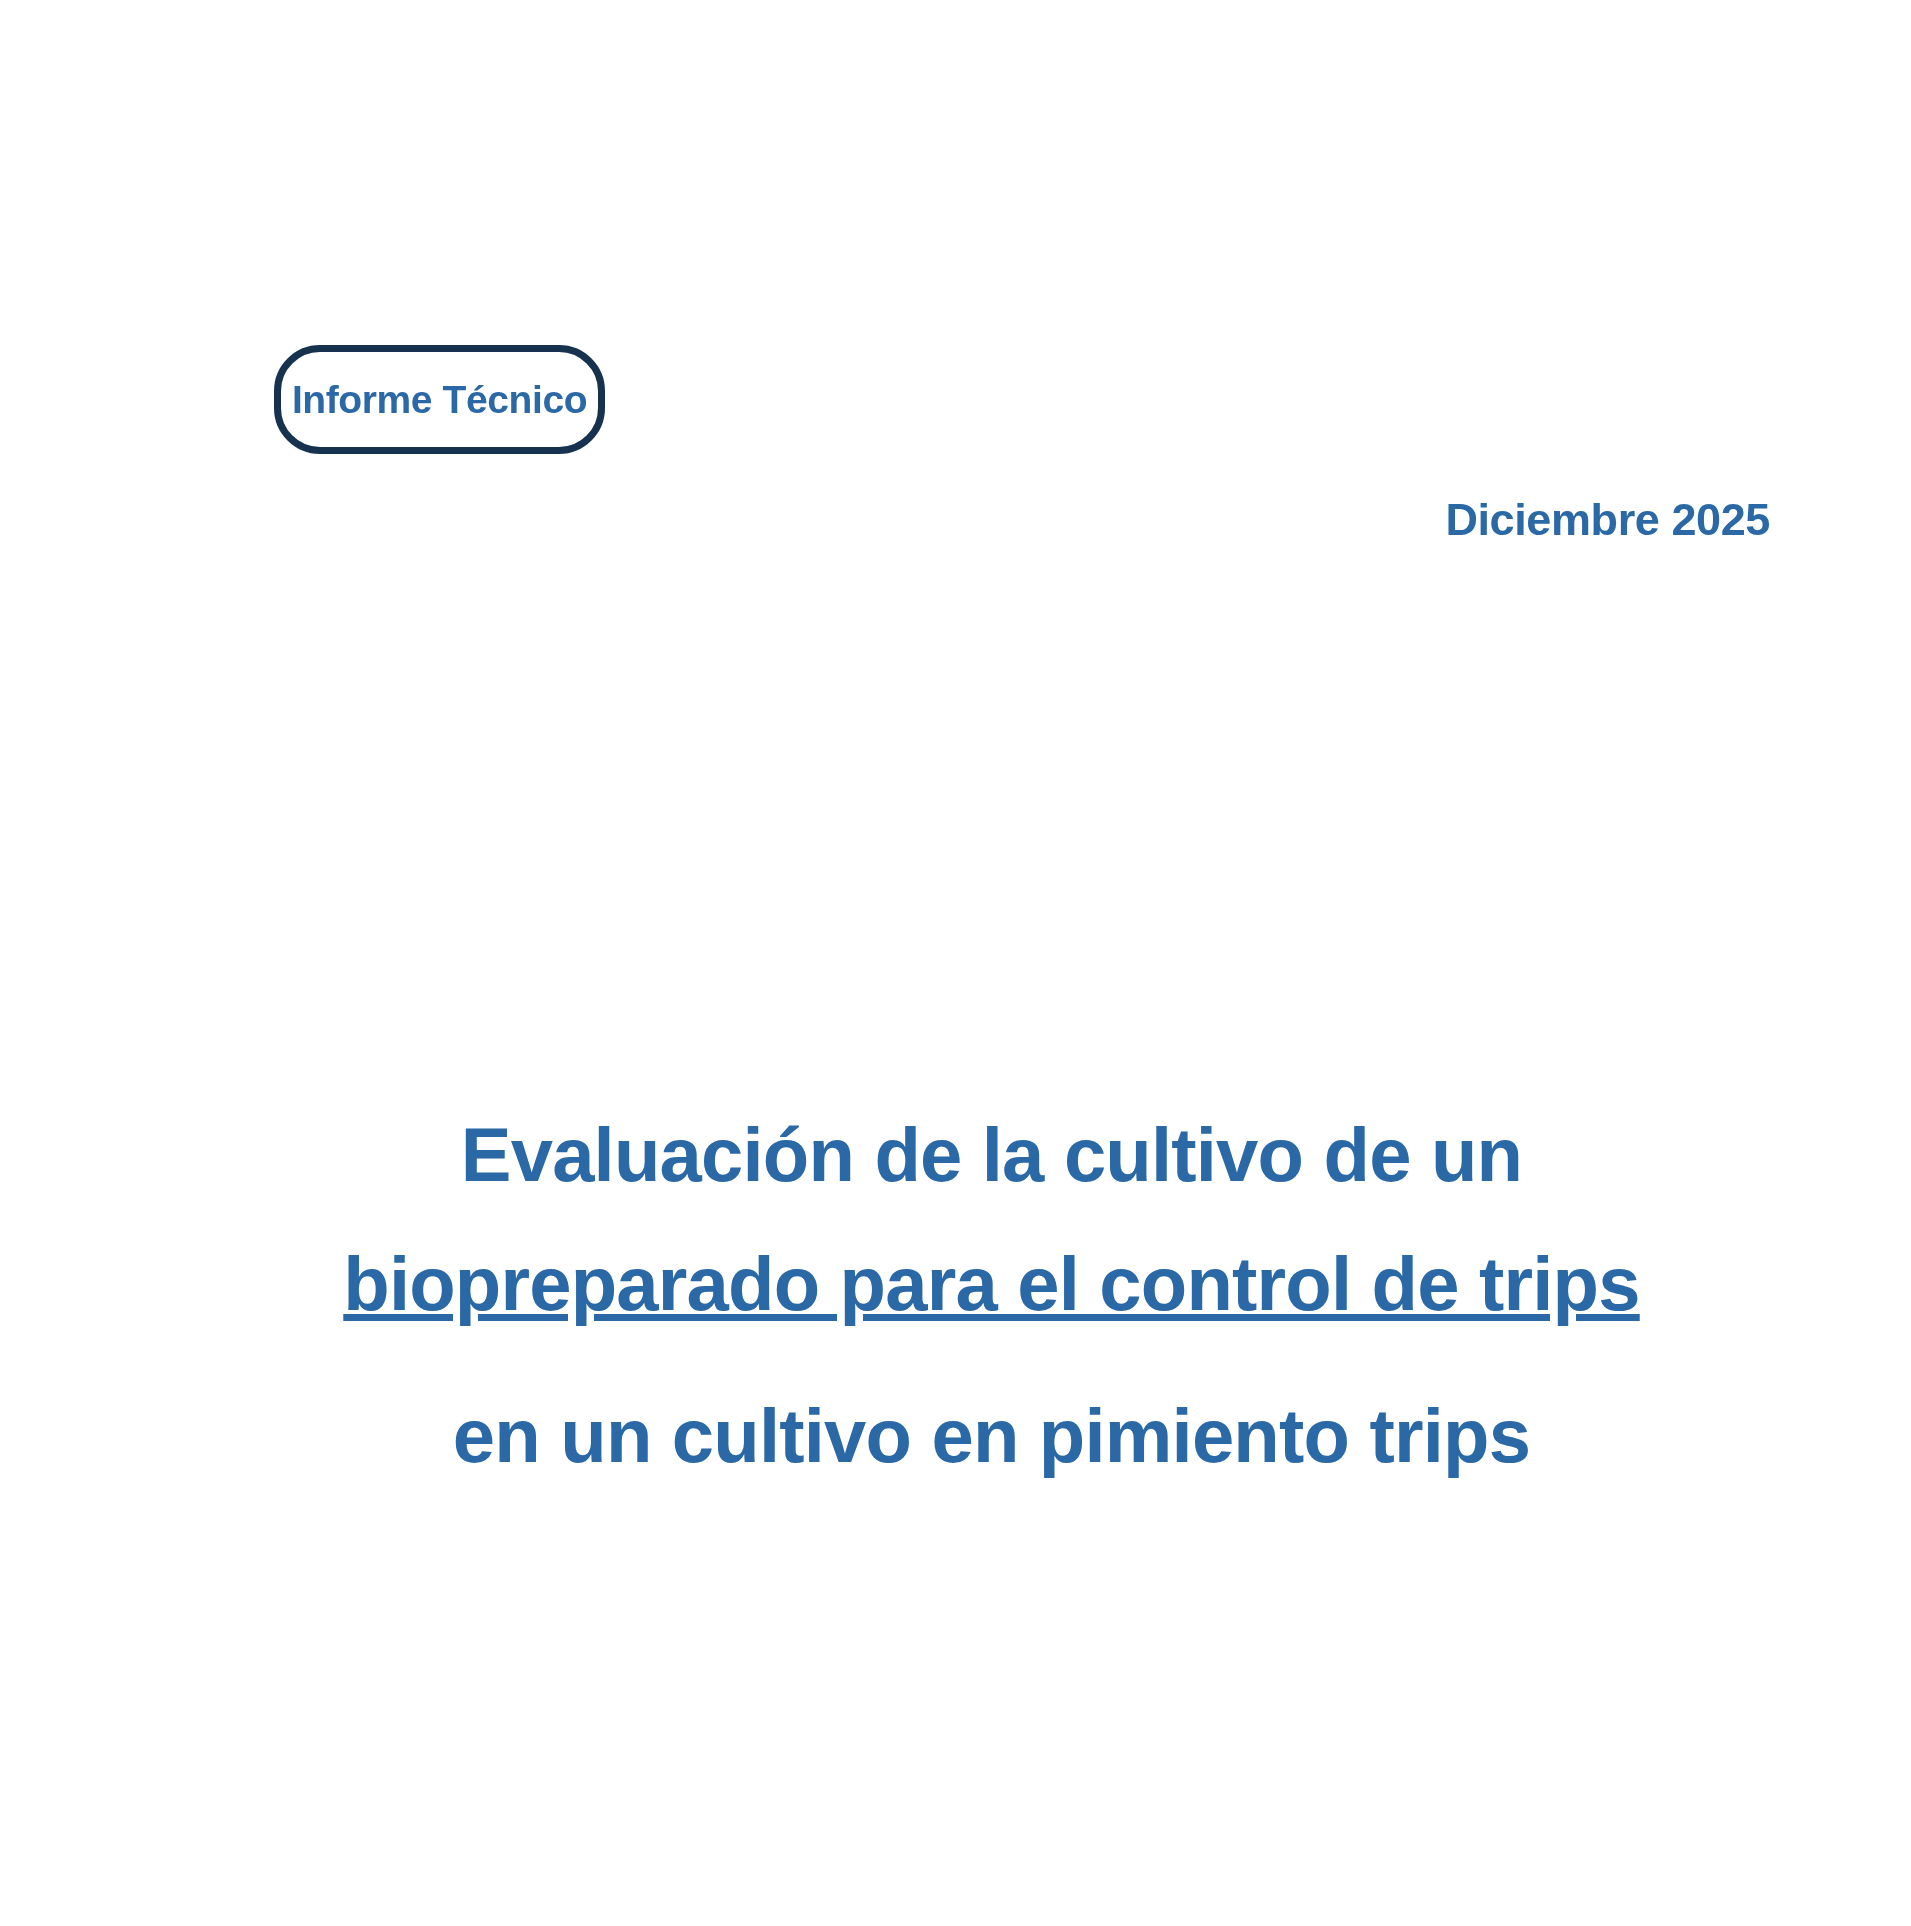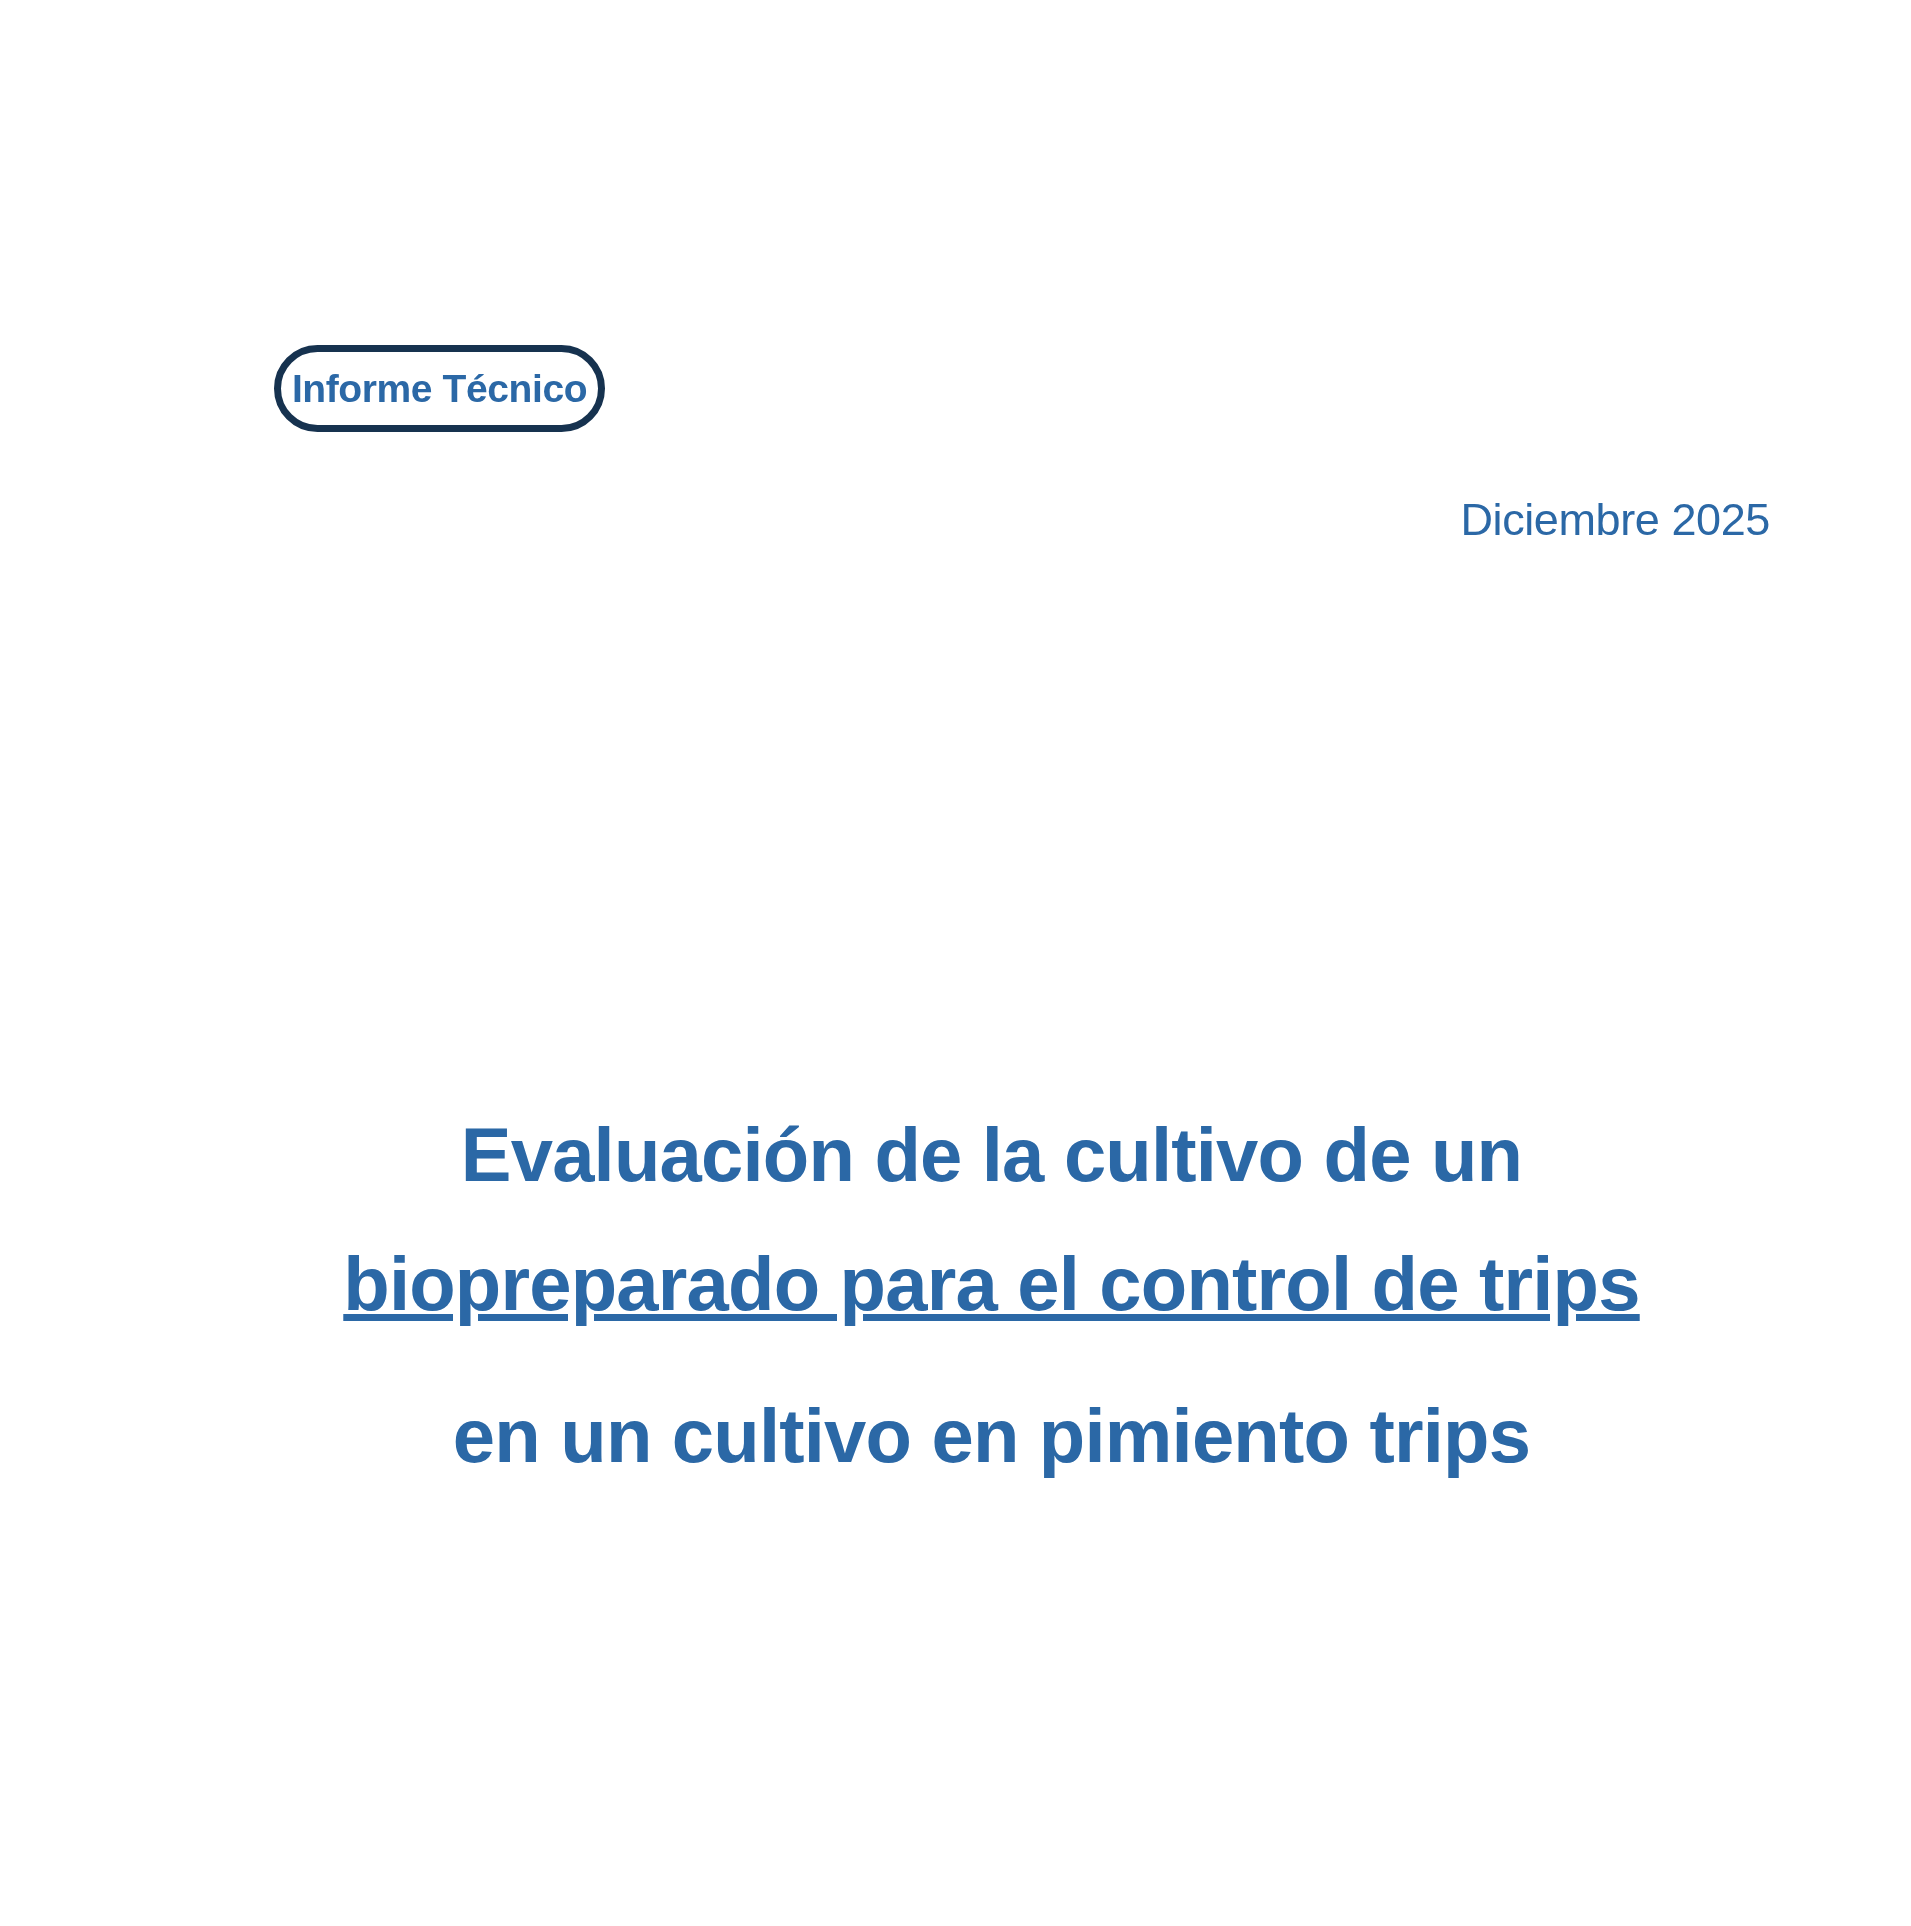--- a/index.html
+++ b/index.html
@@ -12,21 +12,21 @@
     overflow: hidden;
     font-family: "Liberation Sans", "DejaVu Sans", sans-serif;
   }
 
   
   .badge {
     position: absolute;
     left: 274px;
     top: 345px;
     width: 331px;
-    height: 87px;
+    height: 109px;
     box-sizing: border-box;
     border: 7.7px solid #16324f;
     border-radius: 46px;
     display: flex;
     align-items: center;
     justify-content: center;
     background: #ffffff;
   }
   .badge span {
     color: #2b68a6;
@@ -35,21 +35,21 @@
     letter-spacing: -0.4px;
   }
 
   
   .date {
     position: absolute;
     top: 493px;
     right: 141px;
     color: #2b68a6;
     font-size: 45px;
-    font-weight: normal;
+    font-weight: bold;
     line-height: 54px;
     letter-spacing: -0.4px;
   }
 
   
   .title-block {
     position: absolute;
     left: 202px;
     top: 1090px;
     width: 1579px;

